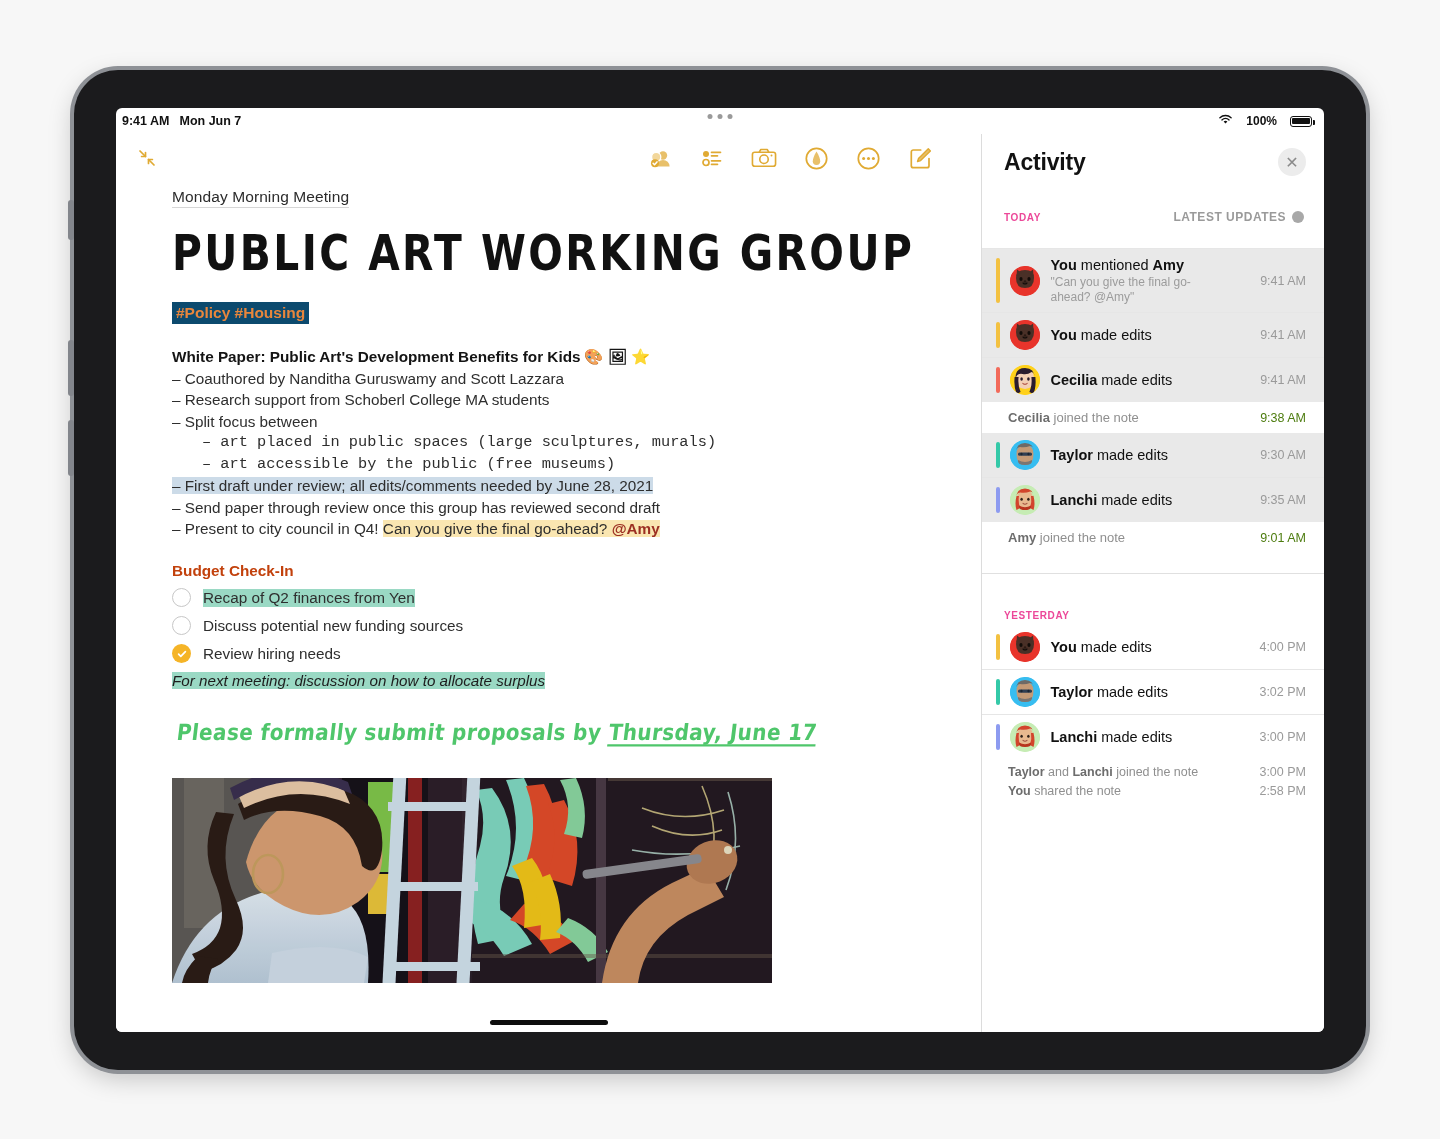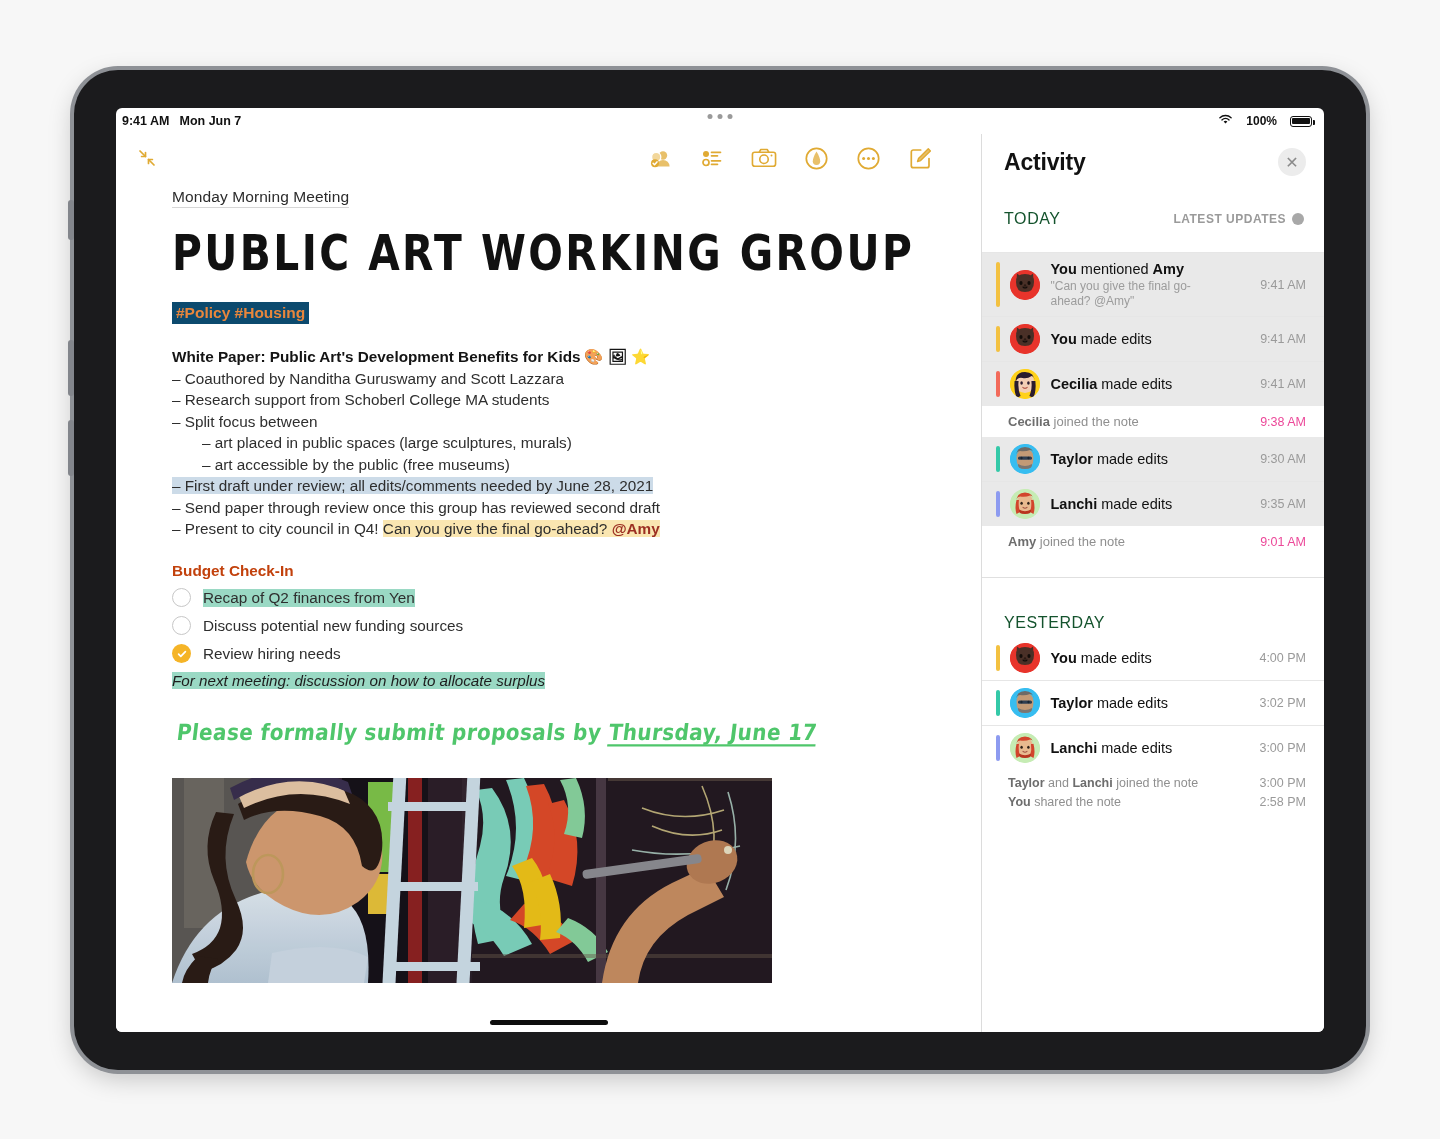--- a/index.html
+++ b/index.html
@@ -81,21 +81,21 @@
     color:#111; line-height:1.05;
     transform: scaleY(1.18) scaleX(.97); transform-origin: left top;
     margin-bottom: 30px;
   }
   .tags {
     display:inline-block; background:#0c4a6e; color:#e8863c;
     font-weight:700; font-size:15.5px; padding:2px 4px; margin-bottom:22px;
   }
   .para { font-size:15.3px; color:#2e2e2e; line-height:21.5px; }
   .para.bold { font-weight:700; color:#141414; }
-  .para.indent { padding-left:30px; }
+  .para.indent { padding-left:30px;font-family:Liberation Mono, monospace; }
   .hl-blue { background:#ccdbe8; }
   .hl-yellow { background:#fae6b1; }
   .hl-green { background:#9ad9c4; }
   .mention { color:#9c2f22; font-weight:700; }
 
   .section-head { font-weight:700; font-size:15.3px; color:#c2410c; margin-top:22px; margin-bottom:4px;}
   .todo { display:flex; align-items:center; gap:12px; height:28px; }
   .cb { width:19px;height:19px;border-radius:50%;flex:0 0 19px; }
   .cb.empty { border:1.6px solid #c7c7c7; background:#fff; }
   .cb.done { background:#f5b427; display:flex;align-items:center;justify-content:center; }
@@ -129,40 +129,40 @@
   #activity-header {
     display:flex; align-items:center; padding: 14px 18px 8px 22px;
   }
   #activity-title { font-size:23px; font-weight:700; color:#111; letter-spacing:-.2px;}
   #activity-close {
     margin-left:auto; width:28px;height:28px;border-radius:50%;
     background:#ececec; color:#8a8a8a; font-size:16px;
     display:flex;align-items:center;justify-content:center; cursor:pointer;
   }
   .subhead-row { display:flex; align-items:center; padding: 10px 20px 8px 22px; }
-  .subhead { font-size:16px; font-weight:400; letter-spacing:.6px; color:#14532d; }
+  .subhead { font-size:10px; font-weight:700; letter-spacing:.6px; color:#ec4899; }
   .latest { margin-left:auto; display:flex; align-items:center; gap:6px; font-size:12px; font-weight:600; color:#9a9a9a; letter-spacing:.5px;}
   .latest .clock { width:12px;height:12px;border-radius:50%;background:#a8a8a8;display:block;}
 
   .act-group { border-top:1px solid #e6e6e6; }
   .act-row { display:flex; align-items:center; padding: 7px 18px 7px 14px; position:relative; min-height:40px;}
   .act-row.hl { background:#e9e9e9; }
   .act-row.plain { background:#fff; }
   .bar { width:3.5px; border-radius:2px; flex:0 0 3.5px; align-self:stretch; margin:2px 10px 2px 0;}
   .avatar { width:30px;height:30px;border-radius:50%;flex:0 0 30px; margin-right:11px; overflow:hidden; position:relative;}
   .avatar svg{display:block;width:100%;height:100%;}
   .act-text { font-size:14.5px; color:#111; line-height:18px; }
   .act-text b { font-weight:700; }
   .act-text .plainw { font-weight:400; }
   .act-quote { font-size:12px; color:#9c9c9c; line-height:15px; margin-top:1px; max-width:150px;}
   .act-time { margin-left:auto; font-size:12.5px; color:#9a9a9a; padding-left:8px; white-space:nowrap;}
   .act-row.sep { border-top:1px solid #e6e6e6; }
   .act-join { display:flex; align-items:center; padding:8px 18px 8px 26px; font-size:13px; color:#8f8f8f;}
   .act-join b { color:#6d6d6d; font-weight:700; }
-  .act-join .act-time { color:#ec4899; }
+  .act-join .act-time { color:#4d7c0f; }
   .group-divider { height:1px; background:#e0e0e0; margin-top:4px;}
   .yesterday-block { padding-top:10px; }
   .tail { padding: 4px 18px 2px 26px; }
   .tail-line { display:flex; font-size:12.5px; color:#8f8f8f; line-height:19px;}
   .tail-line b { color:#6d6d6d; font-weight:700; }
 </style>
 </head>
 <body>
 
 <div id="device-frame">

